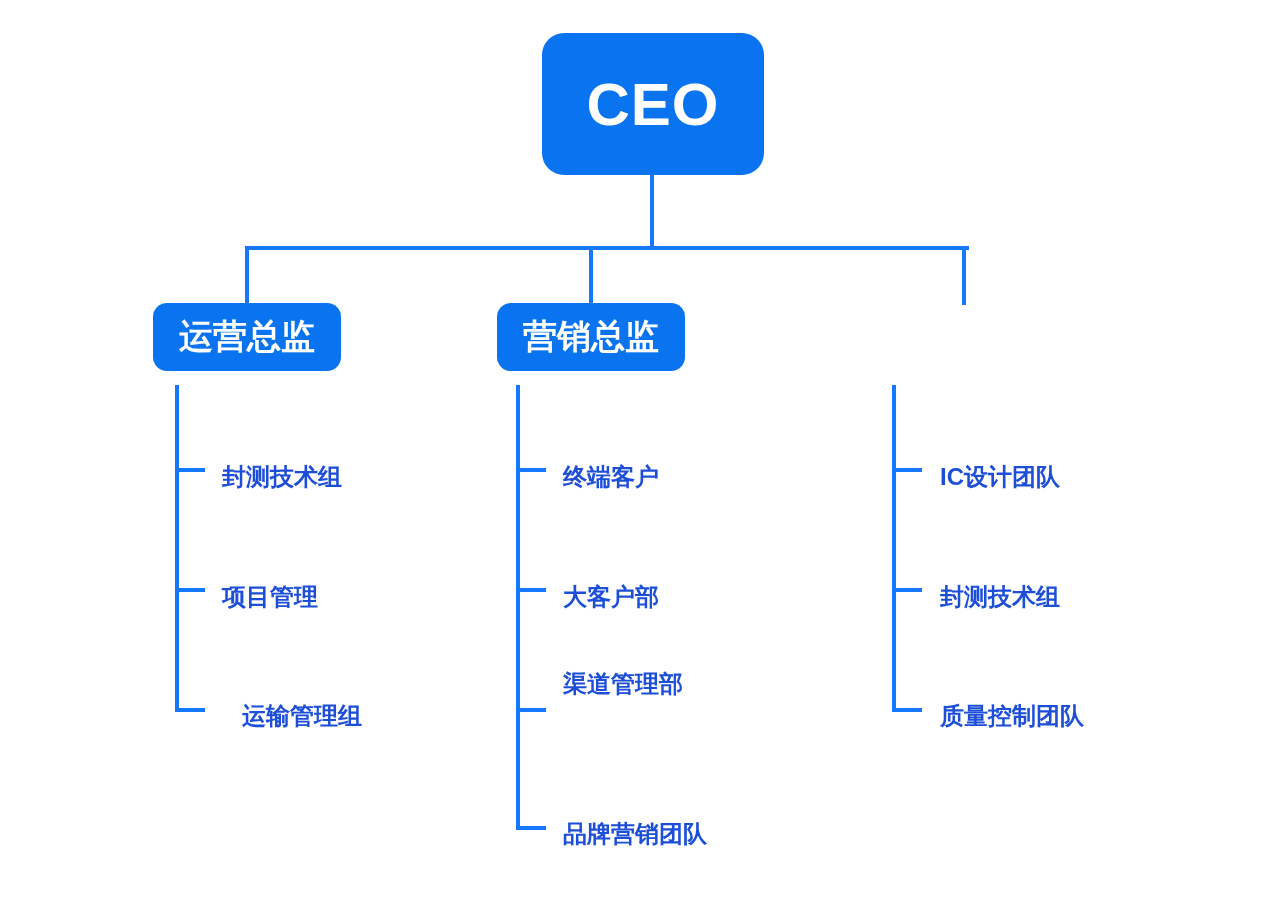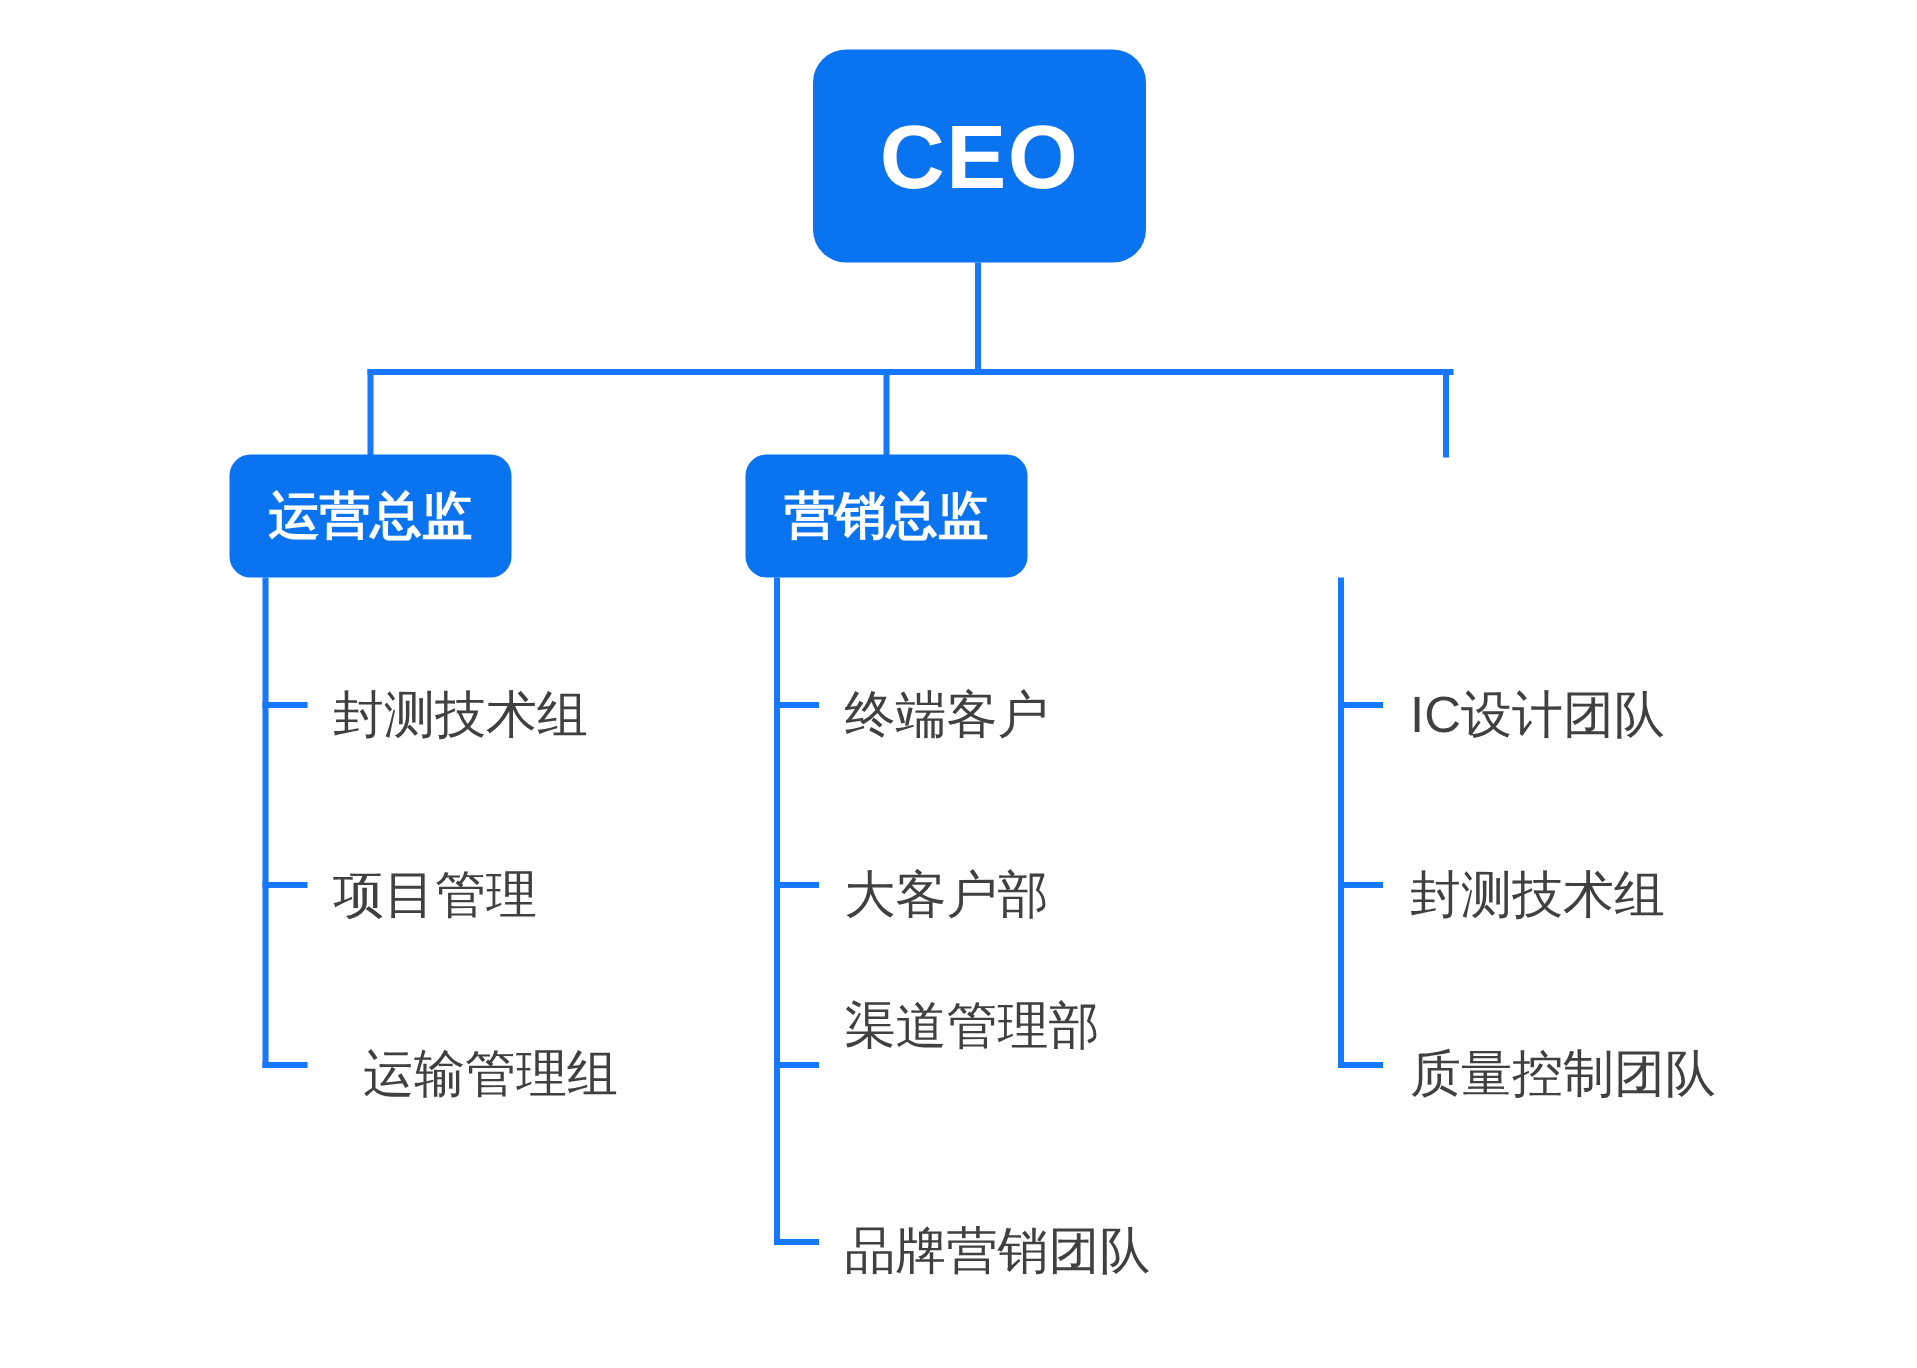--- a/index.html
+++ b/index.html
@@ -36,35 +36,35 @@
     cursor: default;
   }
   .node-root {
     left: 542px; top: 33px;
     width: 222px; height: 142px;
     border-radius: 22px;
     font-size: 60px;
     letter-spacing: 1px;
   }
   .node-director {
-    width: 188px; height: 82px;
+    width: 188px; height: 68px;
     border-radius: 14px;
     font-size: 34px;
   }
   #dir-0 { left: 153px; top: 303px; }
   #dir-1 { left: 497px; top: 303px; }
   #dir-2 { left: 870px; top: 303px; }
 
   
   .leaf {
     position: absolute;
     transform: translateY(-50%);
-    color: #404040;
-    font-weight: normal;
-    font-size: 34px;
+    color: #1d4ed8;
+    font-weight: bold;
+    font-size: 24px;
     white-space: nowrap;
     cursor: default;
   }
   .col-left  .leaf { left: 222px; }
   .col-mid   .leaf { left: 563px; }
   .col-right .leaf { left: 940px; }
 </style>
 </head>
 <body>
 

